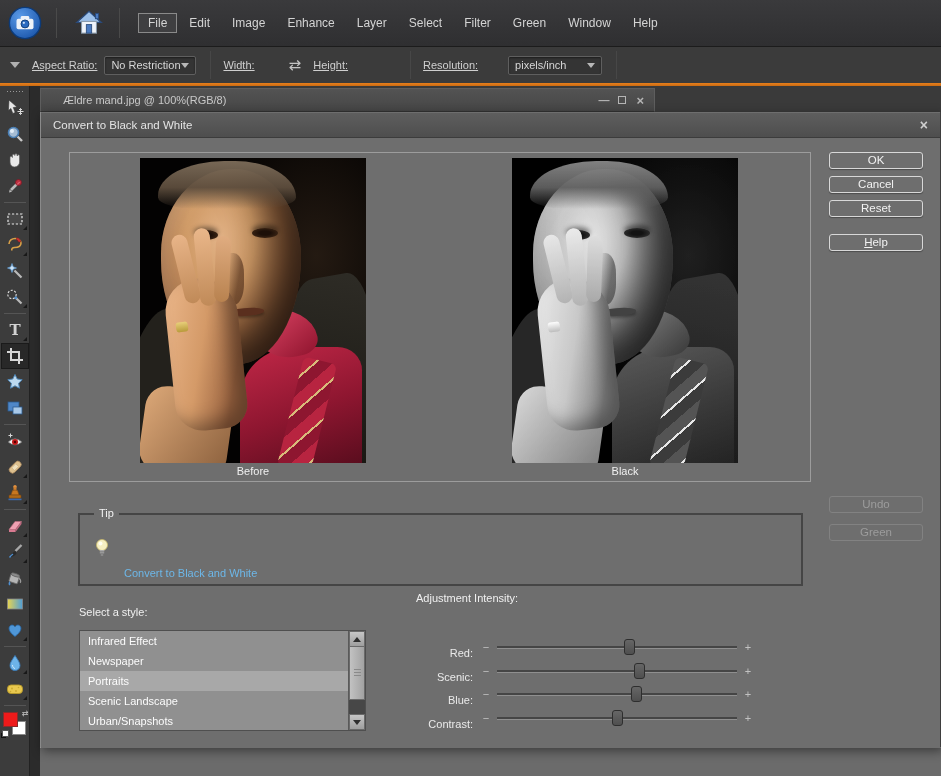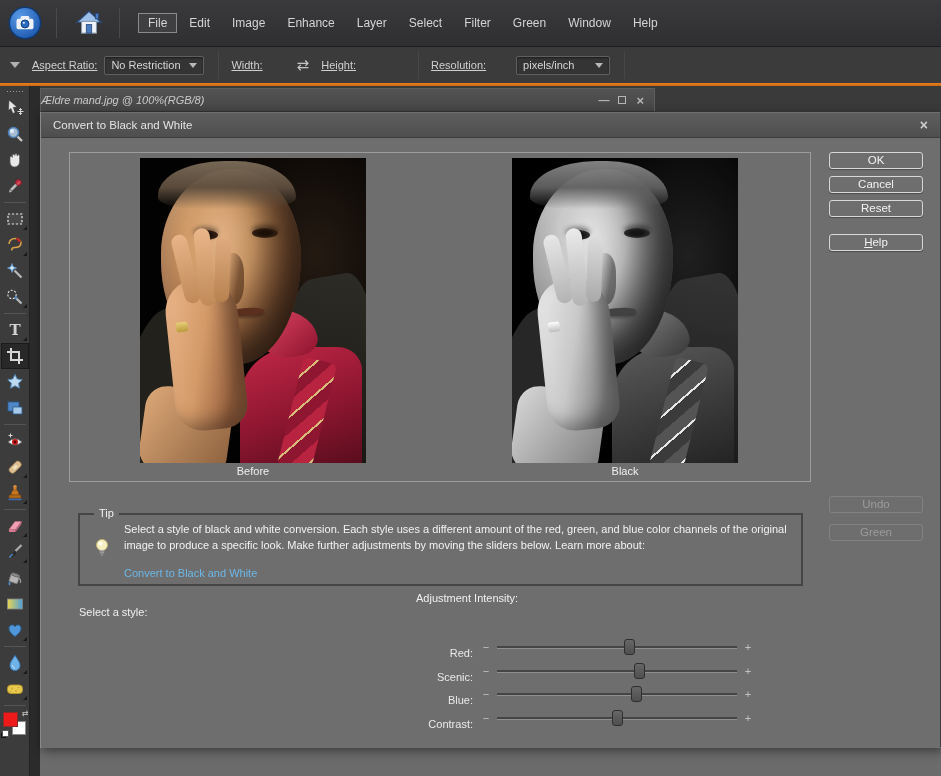--- a/index.html
+++ b/index.html
@@ -38,21 +38,21 @@
   .sw-fg { position:absolute; left:1px; top:1px; width:15px; height:15px; background:#ee1a1a; border:1px solid #8a2a2a; }
   .sw-mini { position:absolute; left:0px; top:19px; width:7px; height:7px; background:#fff; border:1px solid #555; box-shadow:-2px 2px 0 -1px #111; }
   .sw-arrows { position:absolute; right:-1px; top:-2px; font-size:8px; color:#c8c8c8; }
 
   .left-gutter { position:absolute; left:30px; top:86px; width:10px; height:690px; background:#2b2b2b; z-index:5; }
   .ws-dark { position:absolute; left:40px; top:86px; width:901px; height:26px; background:#3a3a3a; z-index:5; }
   .ws-light { position:absolute; left:40px; top:112px; width:901px; height:664px; background:#6b6b6b; z-index:4; }
 
   
   .doc-titlebar { position:absolute; left:40px; top:88px; width:615px; height:24px; background:linear-gradient(#535353,#464646); border:1px solid #5e5e5e; border-bottom-color:#333; display:flex; align-items:center; z-index:10; }
-  .doc-title { color:#c9c9c9; margin-left:0;font-style:italic; }
+  .doc-title { color:#c9c9c9; margin-left:22px; }
   .doc-ctrls { margin-left:auto; margin-right:10px; display:flex; align-items:center; gap:10px; color:#b5b5b5; }
   .dc-min { font-weight:bold; letter-spacing:-1px; }
   .dc-restore { width:8px; height:8px; border:1px solid #b5b5b5; display:inline-block; }
   .dc-close { font-size:13px; font-weight:bold; }
 
   
   .dialog { position:absolute; left:40px; top:112px; width:901px; height:636px; z-index:15; border-left:1px solid #8a8a8a; border-right:1px solid #3e3e3e; border-bottom:1px solid #9a9a9a; box-shadow:2px 3px 10px rgba(0,0,0,.45); }
   .dlg-titlebar { height:26px; background:linear-gradient(#5e5e5e,#4e4e4e); border-top:1px solid #6e6e6e; border-bottom:1px solid #3c3c3c; display:flex; align-items:center; }
   .dlg-title { color:#e3e3e3; margin-left:12px; font-size:11.5px; }
   .dlg-close { margin-left:auto; margin-right:12px; color:#cfcfcf; font-size:14px; font-weight:bold; cursor:pointer; }
@@ -158,21 +158,21 @@
       <span class="menu-item">Filter</span>
       <span class="menu-item">Green</span>
       <span class="menu-item">Window</span>
       <span class="menu-item">Help</span>
     </div>
 </div>
 
 <div class="optionsbar">
   <div class="ob-caret"></div>
   <span class="ob-label">Aspect Ratio:</span>
-  <div class="dropdown" style="width:100px;">
+  <div class="dropdown" style="width:92px;">
     <span>No Restriction</span>
     <span class="dd-arrow"></span>
   </div>
   <div class="ob-div"></div>
   <span class="ob-label">Width:</span>
   <span class="swap-glyph">⇄</span>
   <span class="ob-label">Height:</span>
   <div class="ob-div" style="margin-left:62px;"></div>
   <span class="ob-label">Resolution:</span>
   <div class="dropdown" style="width:94px; margin-left:30px;">
@@ -431,25 +431,45 @@
       <span class="tip-legend">Tip</span>
       <span class="tip-bulb">
         <svg viewBox="0 0 14 21">
             <circle cx="7" cy="7" r="5.5" fill="#f6efc2" stroke="#c9b96a" stroke-width="0.8"></circle>
             <circle cx="5.5" cy="5.5" r="2" fill="#fffef2"></circle>
             <rect x="4.8" y="12" width="4.4" height="1.5" fill="#aaa"></rect>
             <rect x="4.8" y="14" width="4.4" height="1.5" fill="#999"></rect>
             <rect x="5.8" y="16" width="2.4" height="2" fill="#888"></rect>
           </svg>
       </span>
-      <div class="tip-text">Select a style of black and white conversion. Each style uses a different amount of the red, green, and blue color channels of the original image to produce a specific look. Make further adjustments by moving the sliders below. Learn more about:</div>
       <div class="tip-link" style="color: rgb(109, 183, 232);">Convert to Black and White</div>
     </div>
 
     <div class="style-label">Select a style:</div>
+    <div class="style-list">
+      <div class="list-rows">
+          <div class="list-row">Infrared Effect</div>
+          <div class="list-row">Newspaper</div>
+          <div class="list-row selected">Portraits</div>
+          <div class="list-row">Scenic Landscape</div>
+          <div class="list-row">Urban/Snapshots</div>
+        </div>
+      <div class="list-scrollbar">
+        <div class="sb-btn">
+            <span class="sb-up-arrow"></span>
+          </div>
+        <div class="sb-thumb">
+            <span class="sb-grip"></span>
+          </div>
+        <div class="sb-track"></div>
+        <div class="sb-btn">
+            <span class="sb-down-arrow"></span>
+          </div>
+      </div>
+    </div>
 
     <div class="adjust-label">Adjustment Intensity:</div>
     <div>
         <div class="slider-row" style="top: 499px;">
           <span class="slider-name">Red:</span>
           <span class="slider-minus">−</span>
           <div class="slider-track">
             <div class="slider-thumb" style="left:55%"></div>
           </div>
           <span class="slider-plus">+</span>

